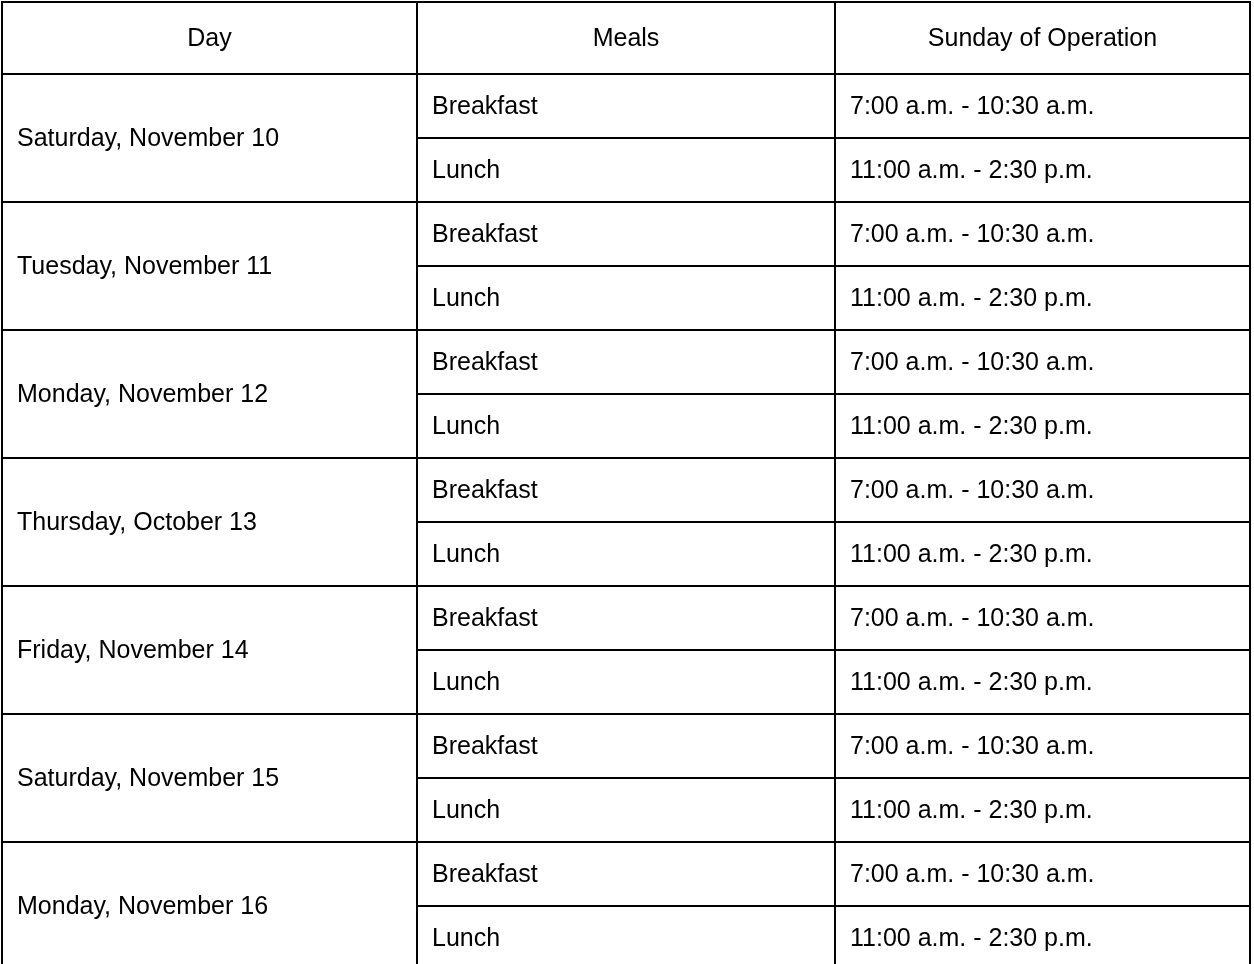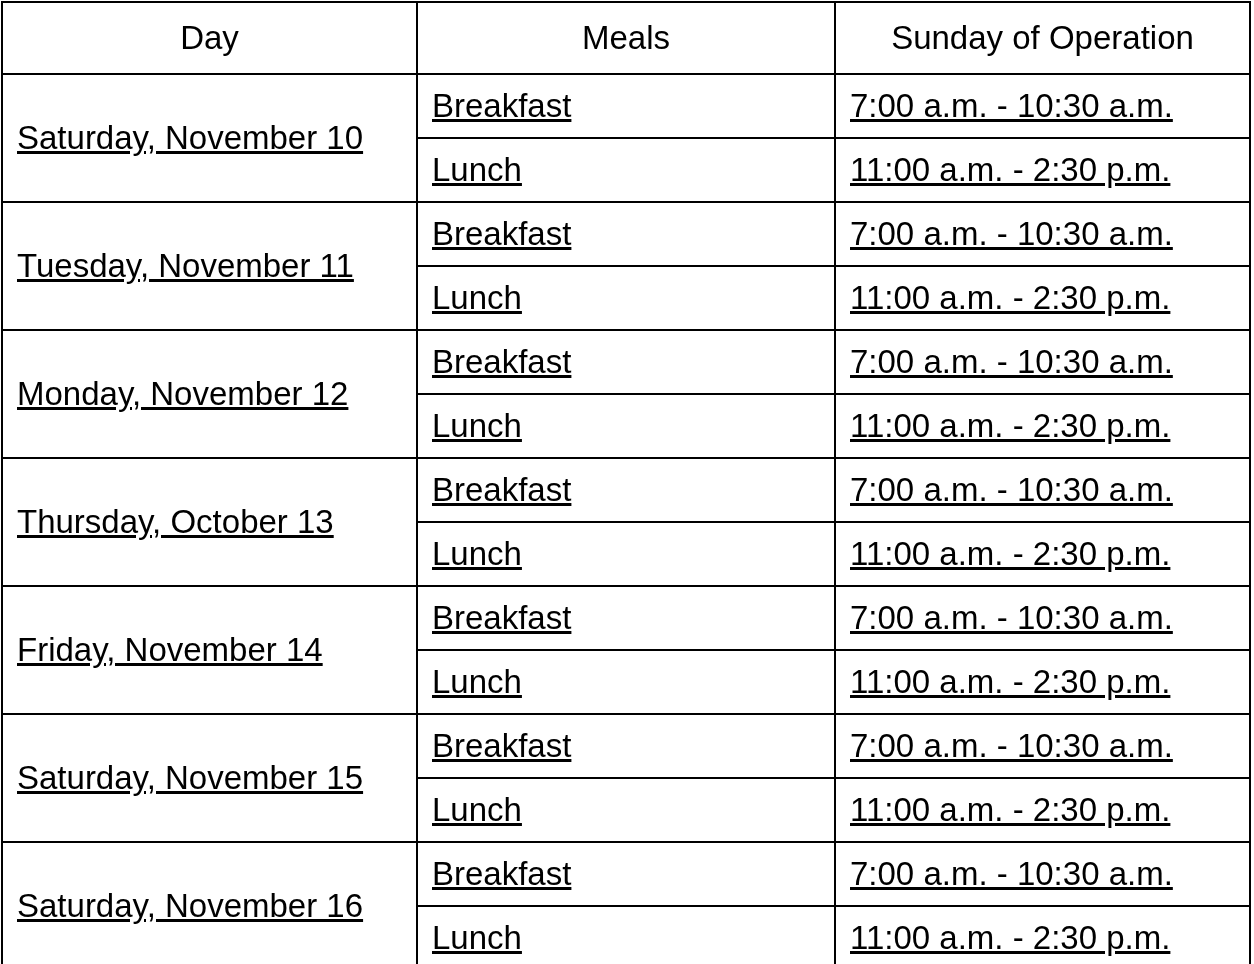--- a/index.html
+++ b/index.html
@@ -29,35 +29,34 @@
     margin-left: 1px;
     margin-top: 1px;
   }
   table.schedule col.col-day    { width: 415px; }
   table.schedule col.col-meal   { width: 418px; }
   table.schedule col.col-hours  { width: 415px; }
 
   table.schedule th,
   table.schedule td {
     border: 2px solid #000000;
-    font-size: 33px;
+    font-size: 25px;
     line-height: 1.25;
     font-weight: 400;
     padding: 0 14px;
     vertical-align: middle;
     box-sizing: border-box;
   }
   table.schedule thead th {
     text-align: center;
     height: 72px;
   }
   table.schedule tbody td {
     text-align: left;
     height: 64px;
-    text-decoration: underline;
   }
   td.day-cell {
     vertical-align: top;
     padding-top: 18px;
   }
   .cell-text {
     display: block;
     white-space: nowrap;
   }
 </style>
@@ -201,21 +200,21 @@
         <td>
           <span class="cell-text">Lunch</span>
         </td>
         <td>
           <span class="cell-text">11:00 a.m. - 2:30 p.m.</span>
         </td>
       </tr>
 
       <tr>
         <td class="day-cell" rowspan="2">
-          <span class="cell-text">Saturday, November 16</span>
+          <span class="cell-text">Monday, November 16</span>
         </td>
         <td>
           <span class="cell-text">Breakfast</span>
         </td>
         <td>
           <span class="cell-text">7:00 a.m. - 10:30 a.m.</span>
         </td>
       </tr>
       <tr>
         <td>

